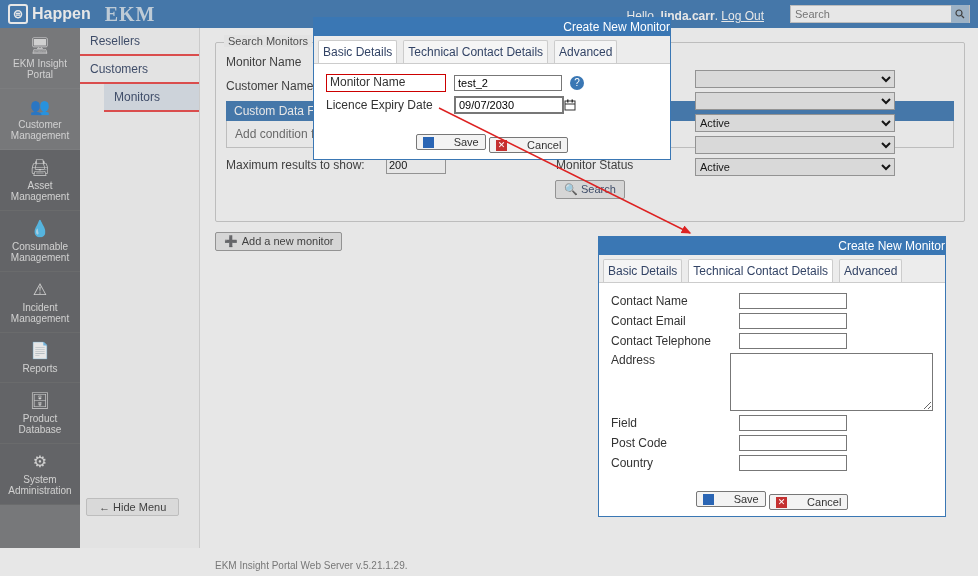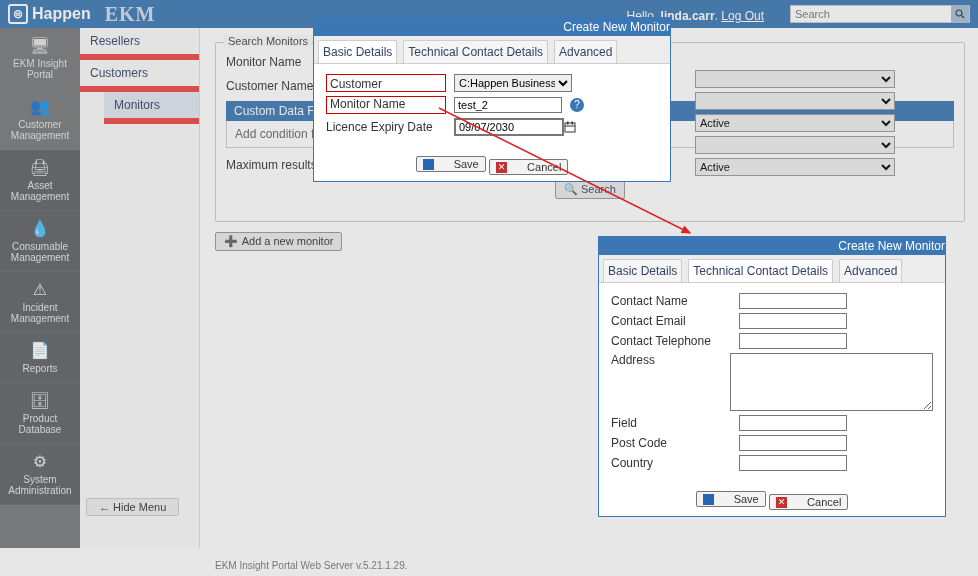--- a/index.html
+++ b/index.html
@@ -16,21 +16,21 @@
 .search-box { display:flex; align-items:center; background:#fff; border:1px solid #ccc; height:18px; width:180px; }
 .search-box input { border:none; outline:none; width:160px; font-size:11px; padding:0 4px; background:transparent; }
 .search-box .mag { width:18px; height:18px; background:#a5bfd6; display:flex; align-items:center; justify-content:center; }
 .hello a { color:#fff; text-decoration:underline; }
 
 .sidebar { position:absolute; left:0; top:28px; width:80px; height:520px; background:#77787b; color:#e3e3e3; text-align:center; }
 .side-item { padding:6px 2px 8px; font-size:10px; cursor:pointer; border-bottom:1px solid rgba(255,255,255,.05); }
 .side-item.sel { background:#5f6063; }
 .side-item .ic { height:22px; display:flex; align-items:center; justify-content:center; margin-bottom:2px; font-size:16px; }
 .subnav { position:absolute; left:80px; top:28px; width:120px; height:520px; border-right:1px solid #ddd; background:#fafafa; }
-.subnav div { padding:6px 10px; font-size:12px; cursor:pointer; border-bottom:6px solid #ef4444; color:#346; }
+.subnav div { padding:6px 10px; font-size:12px; cursor:pointer; border-bottom:2px solid #ef4444; color:#346; }
 .subnav div.sel { background:#e0e7ef;margin-left:24px; }
 .hide-menu { position:absolute; left:86px; top:498px; background:#eee; border:1px solid #ccc; padding:2px 12px; font-size:11px; cursor:pointer; border-radius:2px;text-align:right; }
 
 .workspace { position:absolute; left:215px; top:42px; width:750px; }
 .fieldset { border:1px solid #ccc; border-radius:2px; margin-bottom:10px; padding:10px 10px 10px; position:relative; }
 .legend { position:absolute; top:-8px; left:8px; background:#fafafa; padding:0 4px; font-size:11px; color:#444; }
 .row { display:flex; align-items:center; margin-bottom:6px; gap:10px; }
 .row label { width:120px; font-size:12px; color:#333; }
 .row input[type=text], .row select { height:18px; border:1px solid #999; font-size:11px; padding:0 2px; }
 .custom-hdr { background:#3a77b4; color:#fff; padding:3px 8px; font-size:12px; }
@@ -181,24 +181,20 @@
 
 <div class="modal" style="left:313px; top:17px; width:358px;">
   <div class="modal-title">Create New Monitor</div>
   <div class="tabbar">
     <div class="tab active">Basic Details</div>
     <div class="tab">Technical Contact Details</div>
     <div class="tab">Advanced</div>
   </div>
   <div class="modal-body">
     <div class="frow">
-      <label class="redbox" style="padding:2px 3px 0px;border-bottom:none;">Customer</label>
-      <select><option>C:Happen Business</option></select>
-    </div>
-    <div class="frow">
       <label class="redbox" style="padding:0px 3px 2px;border-top:none;">Monitor Name</label>
       <input type="text" value="test_2" style="">
       <span class="ql">?</span>
     </div>
     <div class="frow">
       <label>Licence Expiry Date</label>
       <span class="date-input">
         <input type="text" value="09/07/2030" style="">
         <span class="cal">
           <svg width="12" height="12" viewBox="0 0 12 12">

